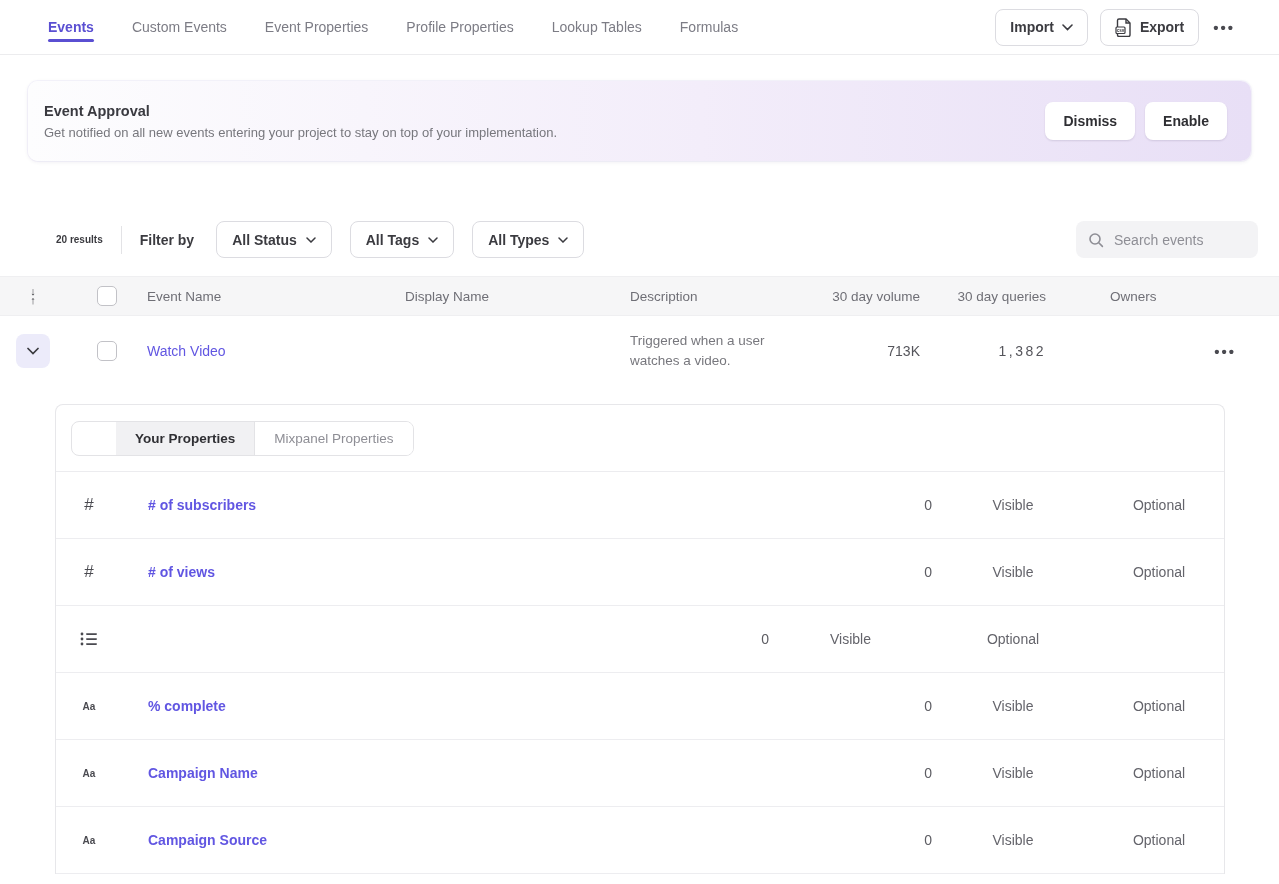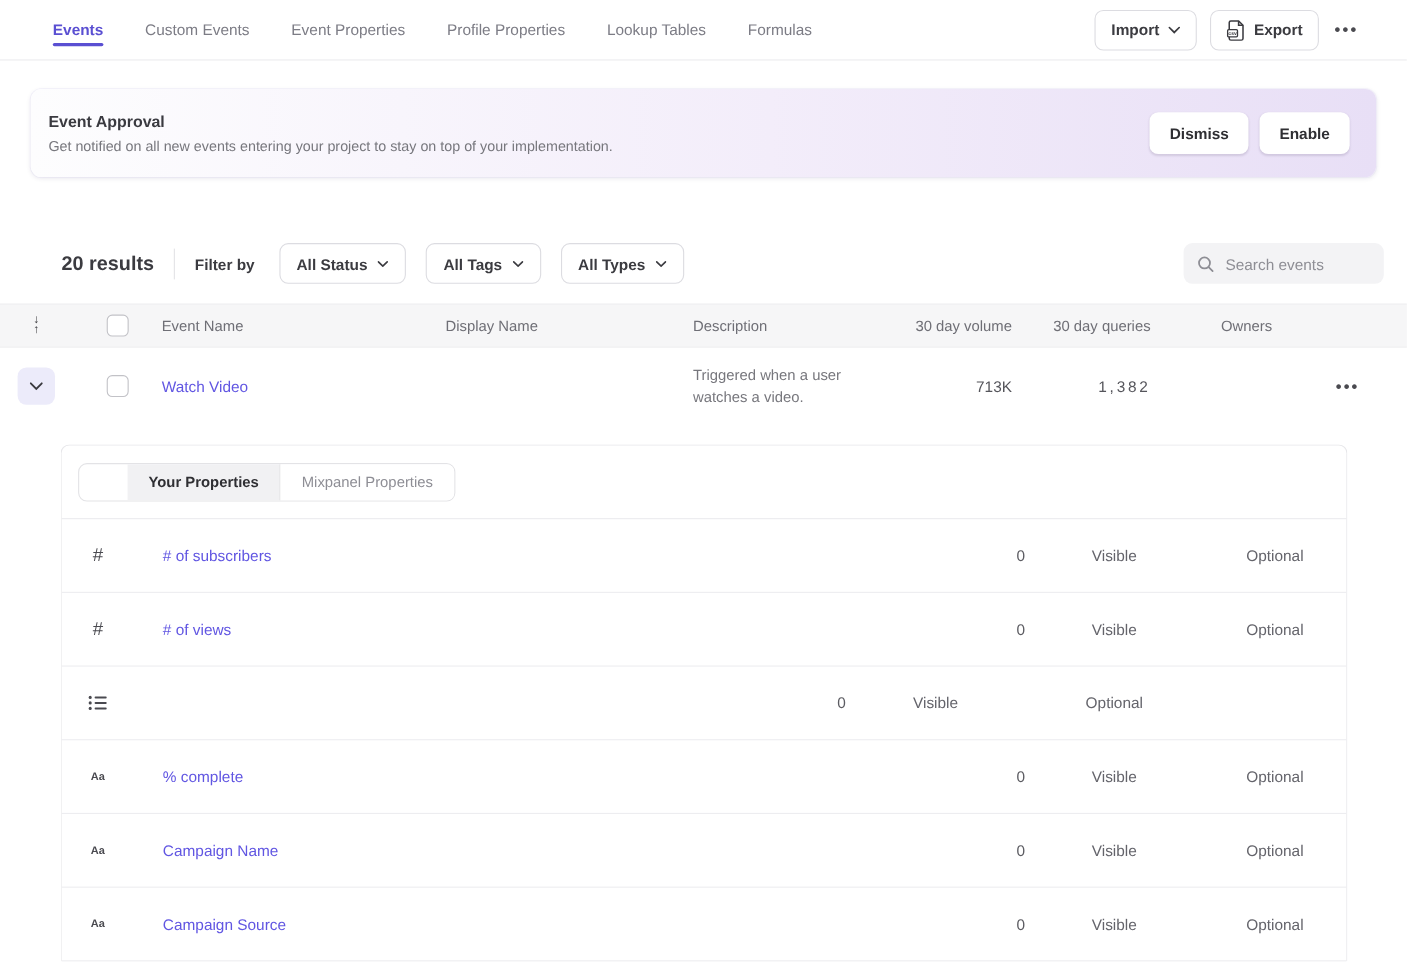--- a/index.html
+++ b/index.html
@@ -28,21 +28,21 @@
     display:flex; align-items:center; padding:0 24px 0 16px; }
   .banner-title { font-size:14.5px; font-weight:700; color:#3a3a40; margin-bottom:6px; }
   .banner-desc { font-size:13px; color:#77777d;text-align:right; }
   .banner-actions { margin-left:auto; display:flex; gap:10px; }
   .banner-btn { background:#fff; border:none; border-radius:8px; height:38px; padding:0 18px;
     font-size:14px; font-weight:600; color:#2f2f33; cursor:pointer;
     box-shadow:0 1px 2px rgba(30,20,60,.12); font-family:inherit; }
 
   
   .filter-row { display:flex; align-items:center; margin:60px 21px 18px 56px; gap:18px; }
-  .results-count { font-size:18px; font-weight:700; color:#3b3b40; }
+  .results-count { font-size:10px; font-weight:700; color:#3b3b40; }
   .vdivider { width:1px; height:28px; background:#e3e3e6; }
   .filter-by { font-size:14px; font-weight:700; color:#3b3b40; margin-right:4px; }
   .dd-btn { display:inline-flex; align-items:center; gap:9px; border:1px solid #dcdce1;
     background:#fff; border-radius:8px; height:37px; padding:0 15px; font-size:14px;
     font-weight:600; color:#3b3b40; cursor:pointer; }
   .search-box { margin-left:auto; display:flex; align-items:center; gap:10px;
     background:#f3f3f5; border-radius:8px; height:37px; width:182px; padding:0 12px;justify-content:center; }
   .search-box input { border:none; outline:none; background:transparent; font-size:14px;
     color:#3b3b40; width:100%; font-family:inherit; }
   .search-box input::placeholder { color:#8e8e95; }
@@ -74,21 +74,21 @@
   .panel-tabs { padding:16px 15px 15px 15px; border-bottom:1px solid #ececef; }
   .seg { display:inline-flex; border:1px solid #e3e3e6; border-radius:8px; overflow:hidden;padding-left:44px; }
   .seg-item { padding:9px 19px; font-size:13.5px; color:#8e8e95; background:#fff;
     cursor:pointer; font-weight:500; }
   .seg-item.active { background:#f1f1f3; color:#2f2f33; font-weight:700; border-right:1px solid #e3e3e6; }
   .prow { display:grid; grid-template-columns:66px 1fr 163px 162px 130px; align-items:center;
     height:67px; border-bottom:1px solid #ededf0; font-size:14px; }
   .ptype { justify-self:center; color:#4a4a50; }
   .ptype.hash { font-size:17px; }
   .ptype.text { font-size:10px; font-weight:700; }
-  .pname { padding-left:26px; color:#6156e2; cursor:pointer; }
+  .pname { padding-left:26px; color:#6156e2; cursor:pointer;font-weight:bold; }
   .pcount { text-align:right; color:#5c5c62; }
   .pvis, .preq { text-align:center; color:#64646b; }
   svg { display:block; }
 </style>
 </head>
 <body>
 
 <div class="topnav">
   <div class="nav-tabs">
     <div class="nav-tab active">Events</div>

